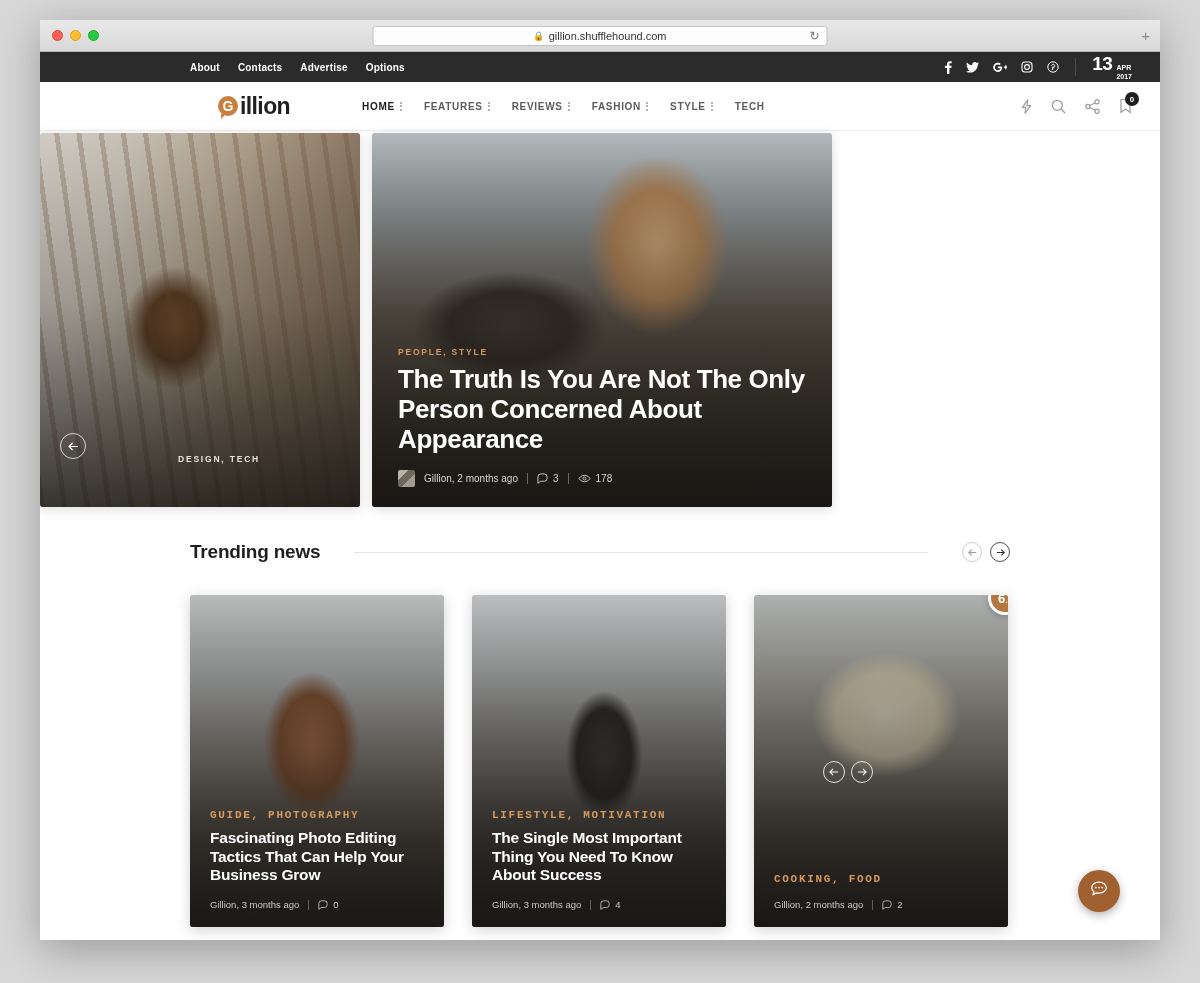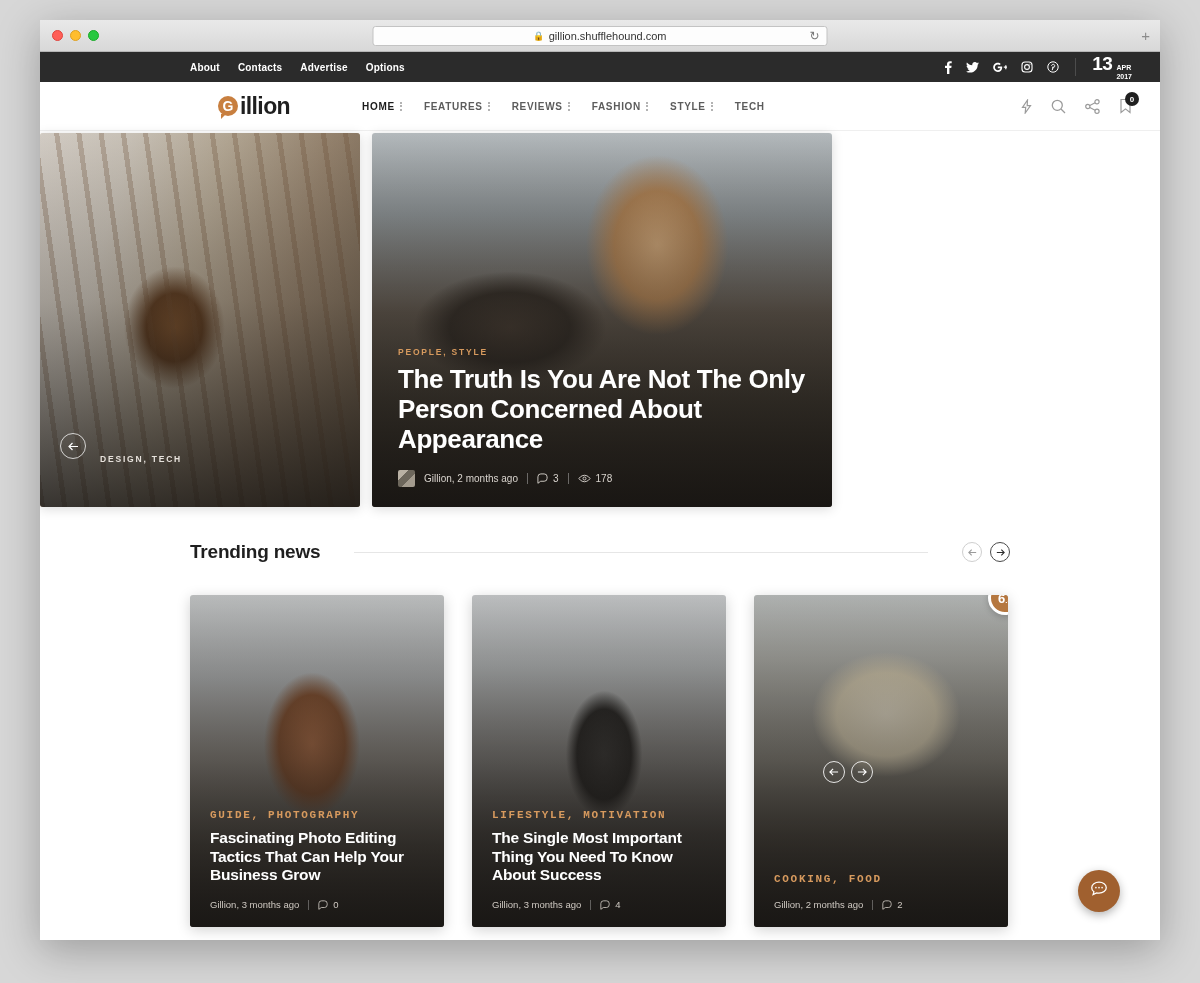--- a/index.html
+++ b/index.html
@@ -128,21 +128,21 @@
   .slide .shade {
     position: absolute; inset: 0;
     background: linear-gradient(to bottom, rgba(20,18,16,.15) 0%, rgba(20,18,16,.35) 45%, rgba(18,16,14,.82) 100%);
   }
   .slide .content {
     position: absolute; left: 0; right: 0; bottom: 0;
     padding: 0 22px 18px 60px;
     color: #fff;
   }
   .slide.side .content { text-align: right; padding: 0 54px 36px 22px; }
-  .slide.side.left .content { text-align: left; padding: 0 22px 36px 60px; }
+  .slide.side.left .content { text-align: center; padding: 0 22px 36px 60px; }
   .cat {
     font-size: 8.5px; font-weight: bold; letter-spacing: 1.8px;
     color: #d79a5e; margin-bottom: 7px;
   }
   .slide.side .cat { color: #e7e2dc; }
   .stitle { font-weight: bold; color: #fff; }
   .slide.side .stitle { font-size: 11.5px; line-height: 1.45; }
   .slide.center .stitle { font-size: 26px; line-height: 1.16; letter-spacing: -.4px; }
   .meta {
     display: flex; align-items: center; gap: 9px;

